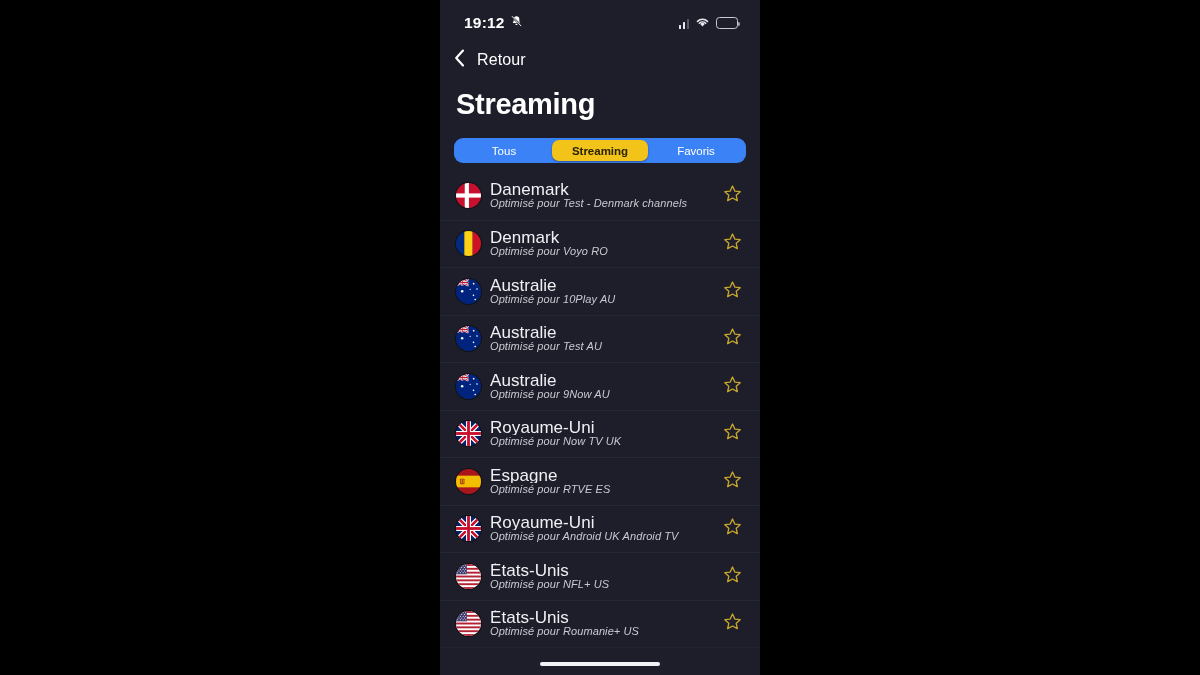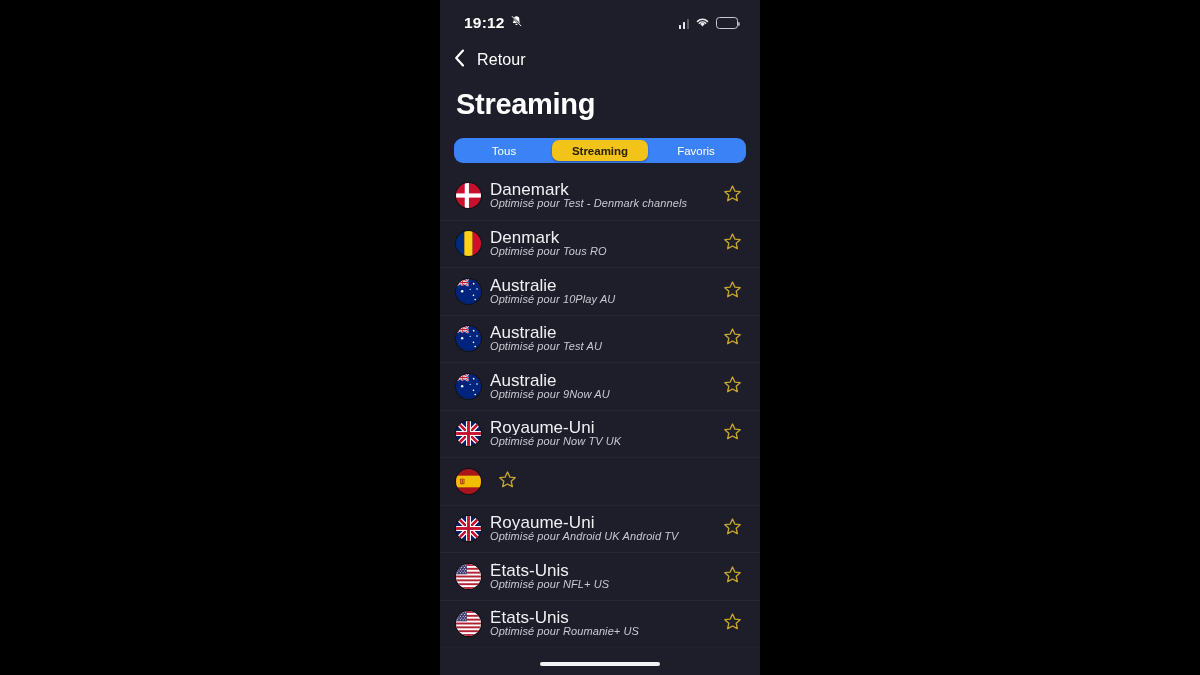--- a/index.html
+++ b/index.html
@@ -322,21 +322,21 @@
         <div class="server-row">
           <span class="flag">
             <svg viewBox="0 0 30 30">
               <rect width="10" height="30" fill="#002b7f"></rect>
         <rect x="10" width="10" height="30" fill="#fcd116"></rect>
         <rect x="20" width="10" height="30" fill="#ce1126"></rect>
             </svg>
           </span>
           <span class="row-text">
             <span class="row-title">Denmark</span>
-            <span class="row-sub">Optimisé pour Tous RO</span>
+            <span class="row-sub">Optimisé pour Voyo RO</span>
           </span>
           <span class="fav-star"><svg width="19" height="19" viewBox="0 0 24 24">
   <path d="M12 2.6 L14.9 8.9 L21.7 9.7 L16.7 14.3 L18.1 21.1 L12 17.7 L5.9 21.1 L7.3 14.3 L2.3 9.7 L9.1 8.9 Z" fill="none" stroke="#c8a62e" stroke-width="1.7" stroke-linejoin="round"></path>
 </svg></span>
         </div>
         <div class="server-row">
           <span class="flag">
             <svg viewBox="0 0 30 30">
               <rect width="30" height="30" fill="#00247d"></rect>
         <g>
@@ -452,20 +452,24 @@
           <span class="flag">
             <svg viewBox="0 0 30 30">
               <rect width="30" height="30" fill="#aa151b"></rect>
         <rect y="8" width="30" height="14" fill="#f1bf00"></rect>
         <g transform="translate(7.5,15)">
           <rect x="-2.6" y="-3.4" width="5.2" height="6.6" rx="0.8" fill="#ad1519" opacity="0.9"></rect>
           <rect x="-1.7" y="-2.6" width="3.4" height="5" rx="0.5" fill="#c8b100"></rect>
           <rect x="-0.5" y="-2.6" width="1" height="5" fill="#ad1519"></rect>
         </g>
             </svg>
+          </span>
+          <span class="row-text">
+            <span class="row-title">Espagne</span>
+            <span class="row-sub">Optimisé pour RTVE ES</span>
           </span>
           <span class="fav-star"><svg width="19" height="19" viewBox="0 0 24 24">
   <path d="M12 2.6 L14.9 8.9 L21.7 9.7 L16.7 14.3 L18.1 21.1 L12 17.7 L5.9 21.1 L7.3 14.3 L2.3 9.7 L9.1 8.9 Z" fill="none" stroke="#c8a62e" stroke-width="1.7" stroke-linejoin="round"></path>
 </svg></span>
         </div>
         <div class="server-row">
           <span class="flag">
             <svg viewBox="0 0 30 30">
               <rect width="30" height="30" fill="#012169"></rect>
         <path d="M0 0 L30 30 M30 0 L0 30" stroke="#ffffff" stroke-width="6"></path>

